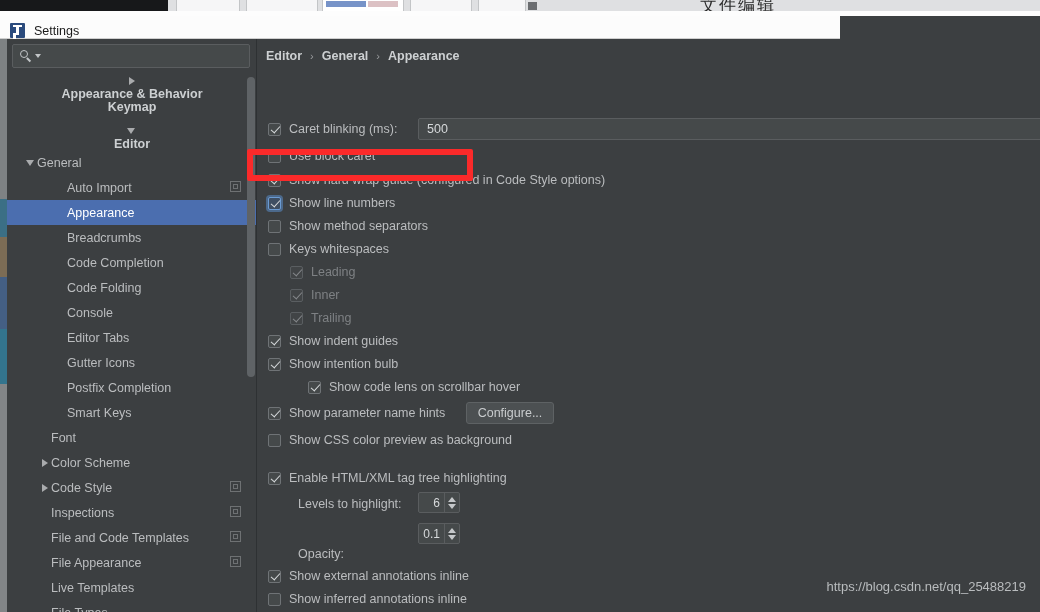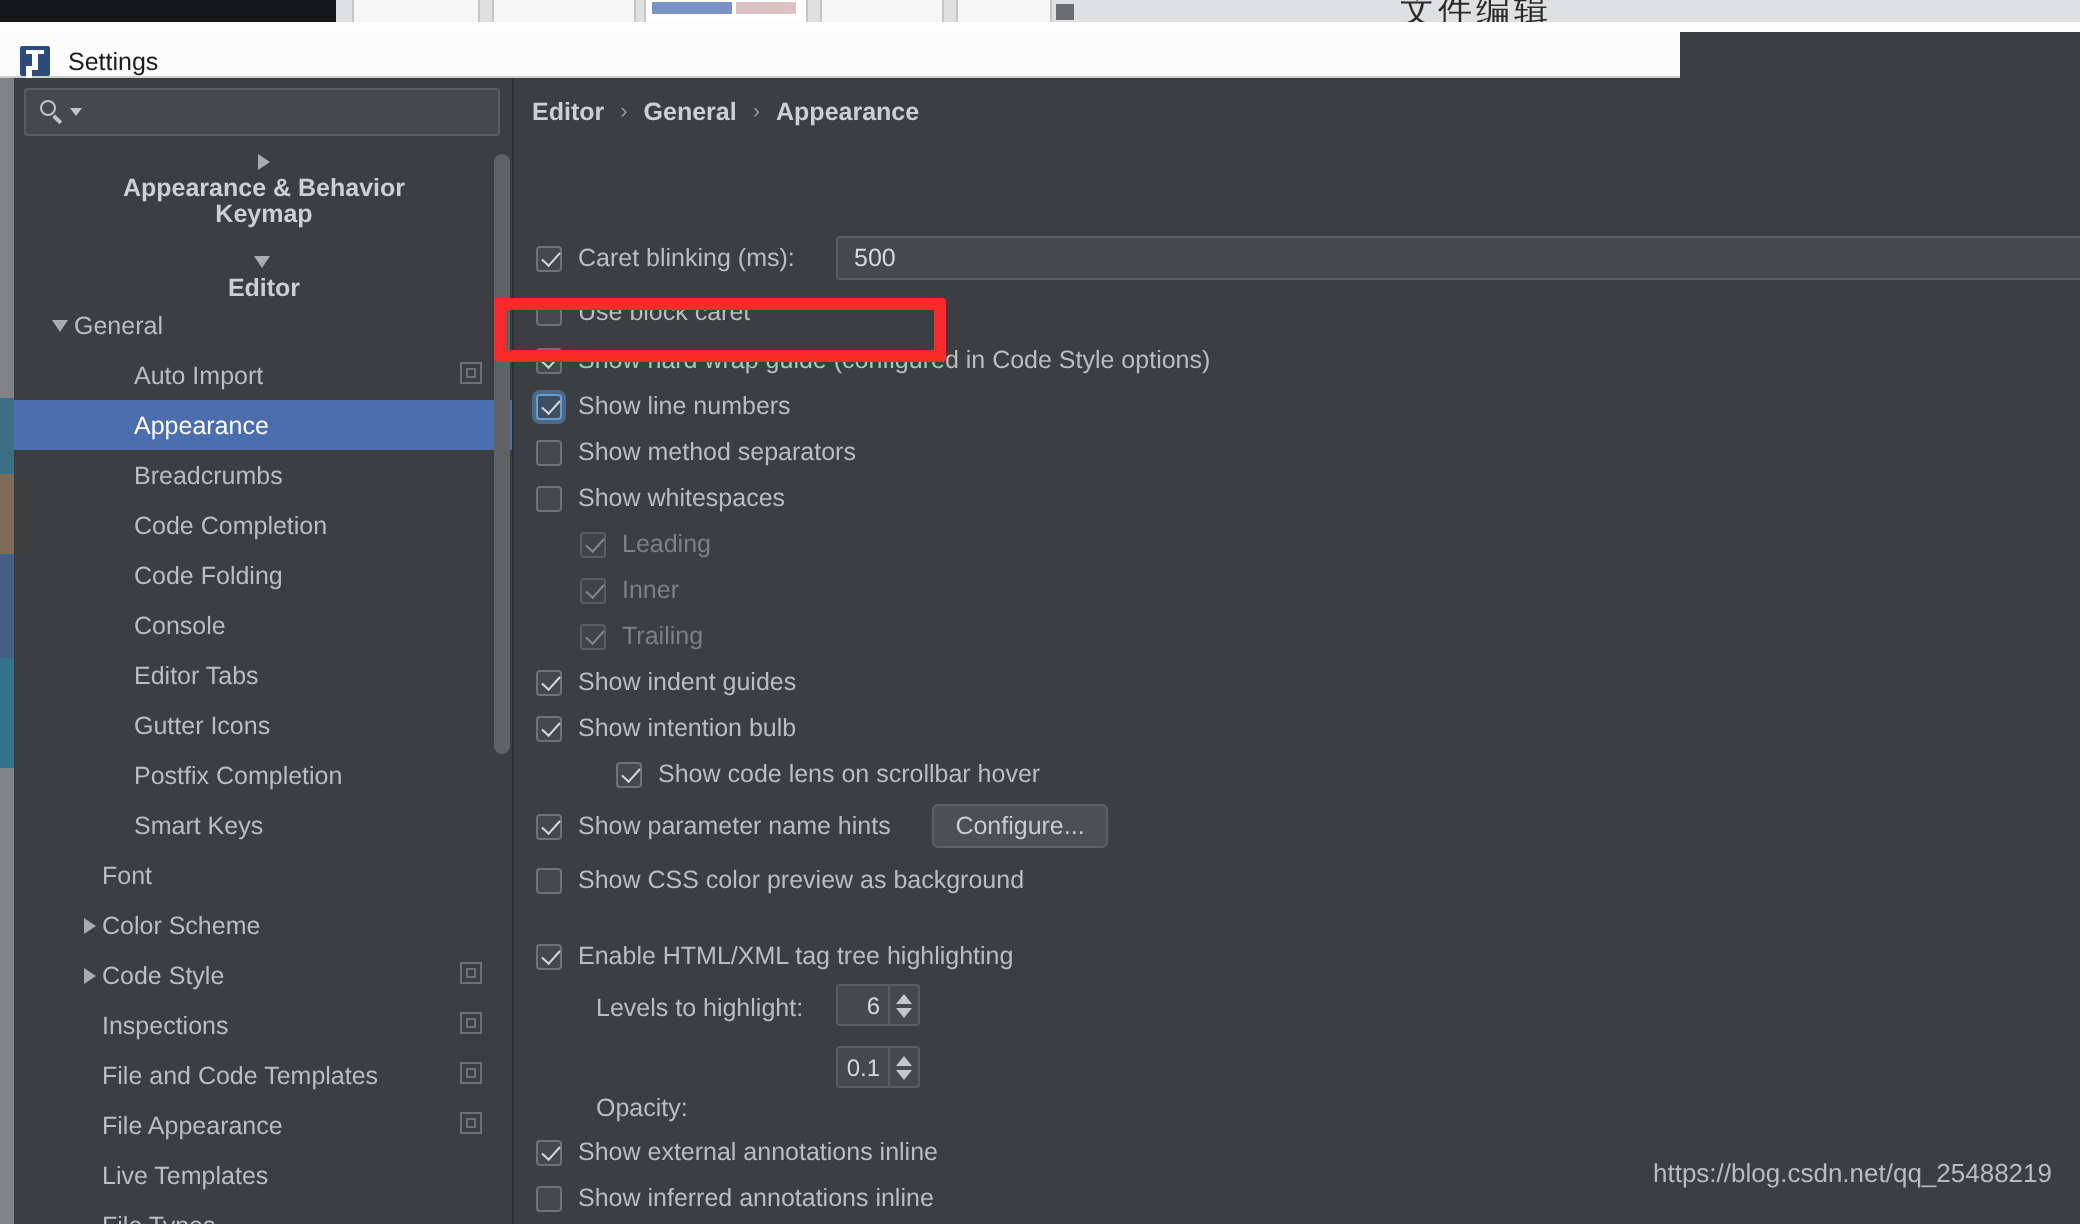--- a/index.html
+++ b/index.html
@@ -569,21 +569,21 @@
       <span>Show line numbers</span>
     </div>
 
     <div class="opt" style="left:10px; top:180px;">
       <span class="cb"></span>
       <span>Show method separators</span>
     </div>
 
     <div class="opt" style="left:10px; top:203px;">
       <span class="cb"></span>
-      <span>Show whitespaces</span>
+      <span>Keys whitespaces</span>
     </div>
 
     <div class="opt dim" style="left:32px; top:226px;">
       <span class="cb dim checked"></span>
       <span>Leading</span>
     </div>
     <div class="opt dim" style="left:32px; top:249px;">
       <span class="cb dim checked"></span>
       <span>Inner</span>
     </div>

